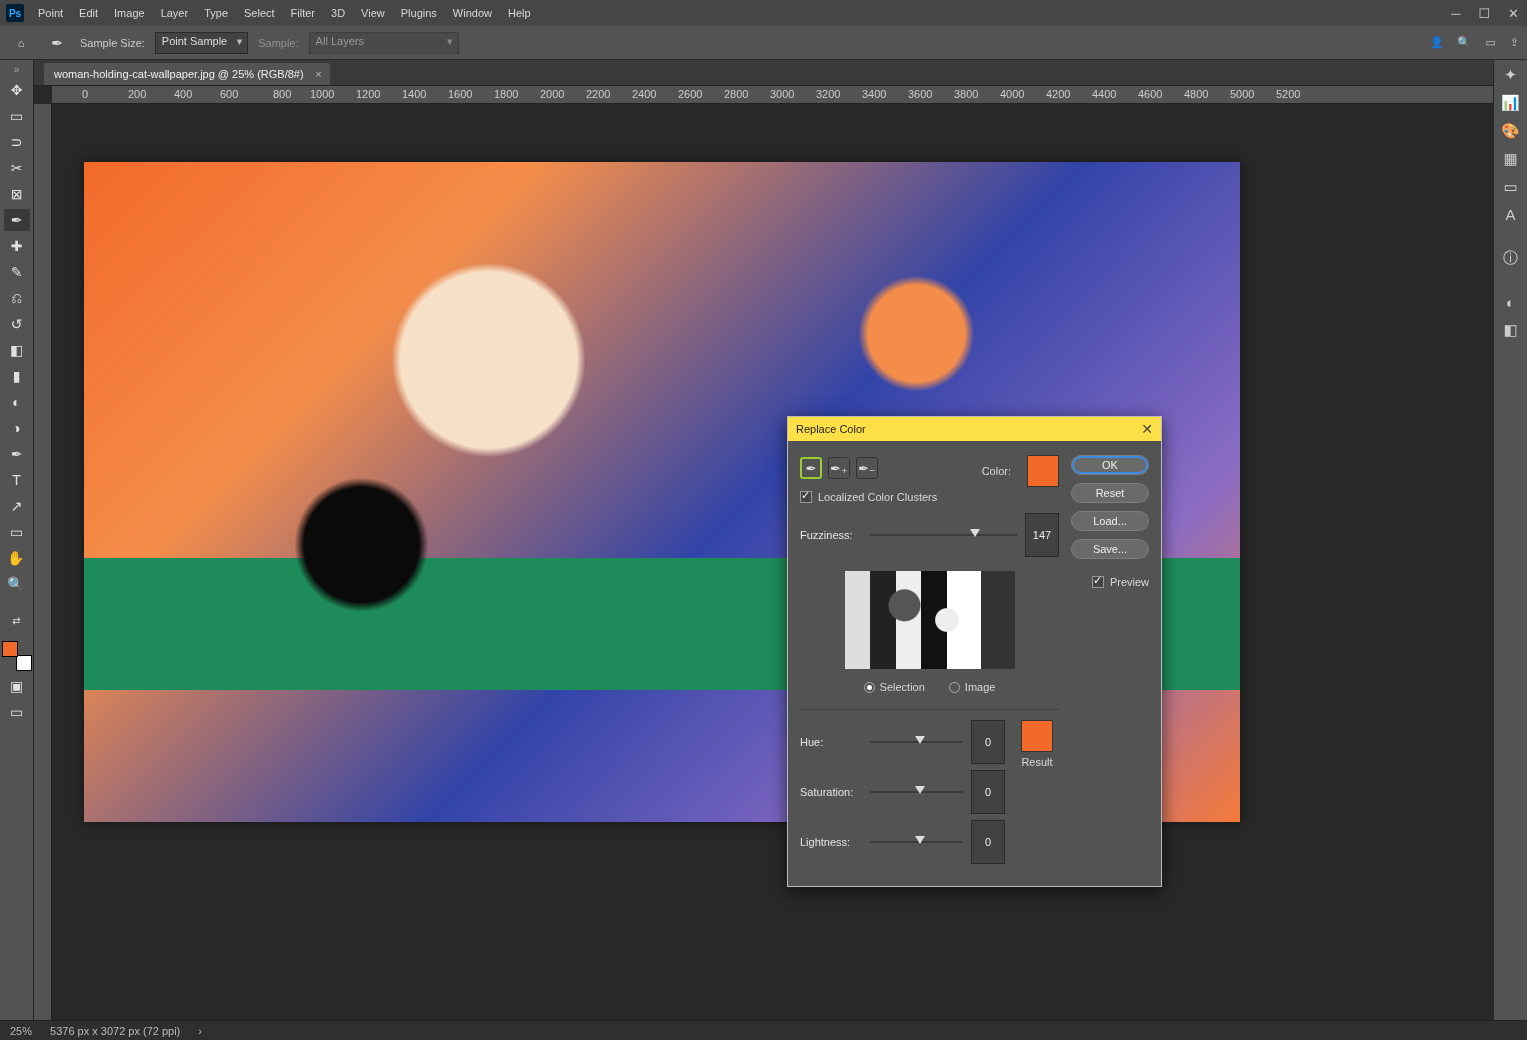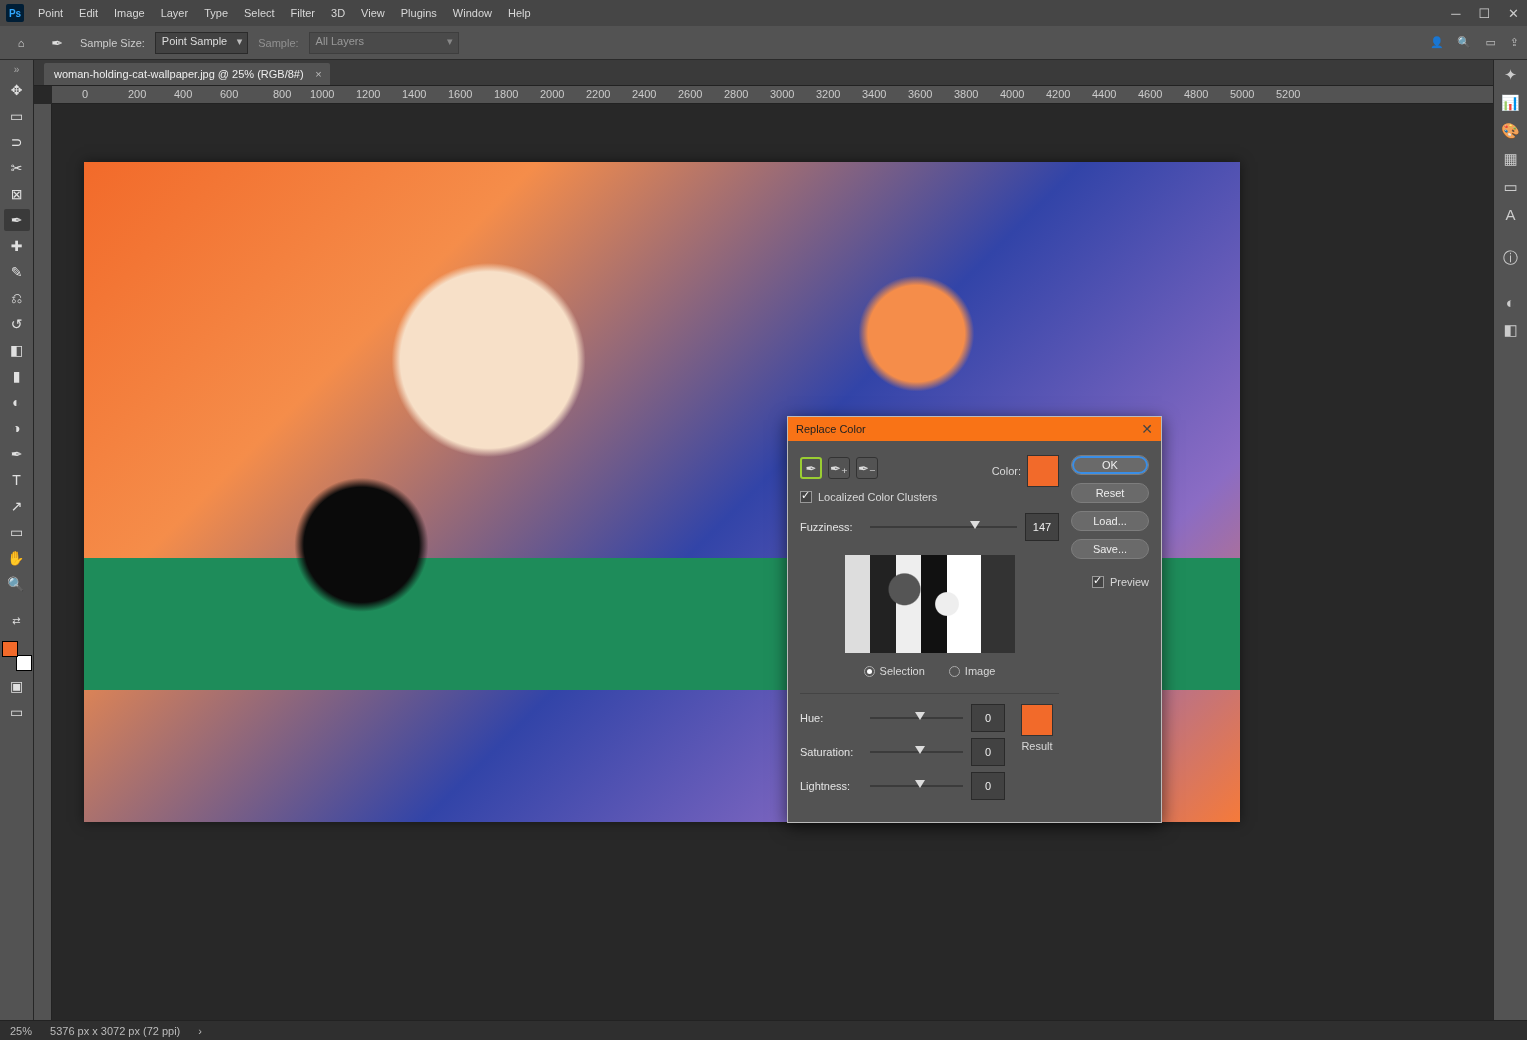--- a/index.html
+++ b/index.html
@@ -36,50 +36,50 @@
 .canvasimg::before{content:"";position:absolute;inset:0;background:
  radial-gradient(circle at 35% 30%,#f7e0c8 0 10%,transparent 11%),
  radial-gradient(circle at 24% 58%,#0a0a0a 0 6%,transparent 7%),
  radial-gradient(circle at 72% 26%,#f58d4a 0 5%,transparent 6%),
  linear-gradient(180deg,transparent 60%,#1e8c5a 60% 80%,transparent 80%)}
 .rpanel{width:34px;background:#535353;border-left:1px solid #262626;display:flex;flex-direction:column;align-items:center;padding-top:6px;gap:10px}
 .rpanel .ic{color:#ccc;font-size:15px;cursor:pointer}
 .statusbar{height:20px;background:#2f2f2f;display:flex;align-items:center;gap:18px;padding:0 10px;color:#bbb;font-size:10px;border-top:1px solid #222}
 
 .dialog{position:absolute;left:735px;top:312px;width:375px;background:#535353;border:1px solid #bbb;box-shadow:0 4px 16px rgba(0,0,0,.6);z-index:50}
-.dlg-title{background:#f97316;color:#222;padding:4px 8px;display:flex;align-items:center;font-size:12px}
+.dlg-title{background:#fde047;color:#222;padding:4px 8px;display:flex;align-items:center;font-size:12px}
 .dlg-title .x{margin-left:auto;cursor:pointer;color:#444;font-size:14px}
 .dlg-body{padding:14px 12px 16px;display:flex;gap:12px}
 .dlg-left{flex:1}
 .eyedroppers{display:flex;gap:6px;margin-bottom:10px}
 .eyed{width:22px;height:22px;border:1px solid #333;display:flex;align-items:center;justify-content:center;color:#ddd;font-size:13px;cursor:pointer;border-radius:3px}
 .eyed.sel{border:2px solid #9acd32}
 .chkrow{display:flex;gap:6px;margin-bottom:10px}
 .chk{width:12px;height:12px;border:1px solid #999;background:#444;position:relative}
 .chk.on::after{content:"✓";position:absolute;left:0;top:-3px;color:#fff;font-size:11px}
 .fieldrow{display:flex;align-items:center;gap:8px;margin-bottom:6px}
 .fieldrow .flbl{width:62px;text-align:left;color:#e4e4e4}
 .slider{flex:1;height:14px;position:relative}
 .slider .track{position:absolute;top:6px;left:0;right:0;height:2px;background:#3b3b3b}
 .slider .thumb{position:absolute;top:1px;width:0;height:0;border-left:5px solid transparent;border-right:5px solid transparent;border-top:8px solid #ddd}
-.numbox{width:34px;background:#424242;border:1px solid #2a2a2a;color:#eee;text-align:center;padding:7px 0}
+.numbox{width:34px;background:#424242;border:1px solid #2a2a2a;color:#eee;text-align:center;padding:15px 0}
 .preview{width:170px;height:98px;background:#111;margin:14px auto 8px;position:relative;overflow:hidden}
 .preview::before{content:"";position:absolute;inset:0;background:
  radial-gradient(circle at 35% 35%,#555 0 12%,transparent 13%),
  radial-gradient(circle at 60% 50%,#eee 0 10%,transparent 11%),
  linear-gradient(90deg,#ddd 0 15%,#222 15% 30%,#eee 30% 45%,#111 45% 60%,#fff 60% 80%,#333 80%)}
 .radiorow{display:flex;gap:24px;justify-content:center;margin:12px 0 16px}
 .radio{display:flex;align-items:center;gap:5px}
 .rdot{width:11px;height:11px;border:1px solid #aaa;border-radius:50%;position:relative}
 .rdot.on::after{content:"";position:absolute;inset:2px;background:#fff;border-radius:50%}
 .dlg-right{width:78px;display:flex;flex-direction:column;gap:8px;align-items:stretch}
 .btn{background:#6a6a6a;border:1px solid #7d7d7d;border-radius:12px;padding:3px 0;text-align:center;color:#eee;cursor:pointer;font-size:11px}
 .btn.primary{box-shadow:0 0 0 2px #3a8ee6 inset}
 .swatch{width:32px;height:32px;border:1px solid #333;margin-left:auto}
-.colorrow{display:flex;align-items:center;gap:6px;justify-content:flex-end;margin-bottom:4px}
+.colorrow{display:flex;align-items:center;gap:16px;justify-content:flex-end;margin-bottom:4px}
 .hr{height:1px;background:#444;margin:10px 0}
 </style>
 </head>
 <body>
 
 <div class="titlebar">
  <div class="ps-logo">Ps</div>
  <div class="menu">
   <span>Point</span>
   <span>Edit</span>

